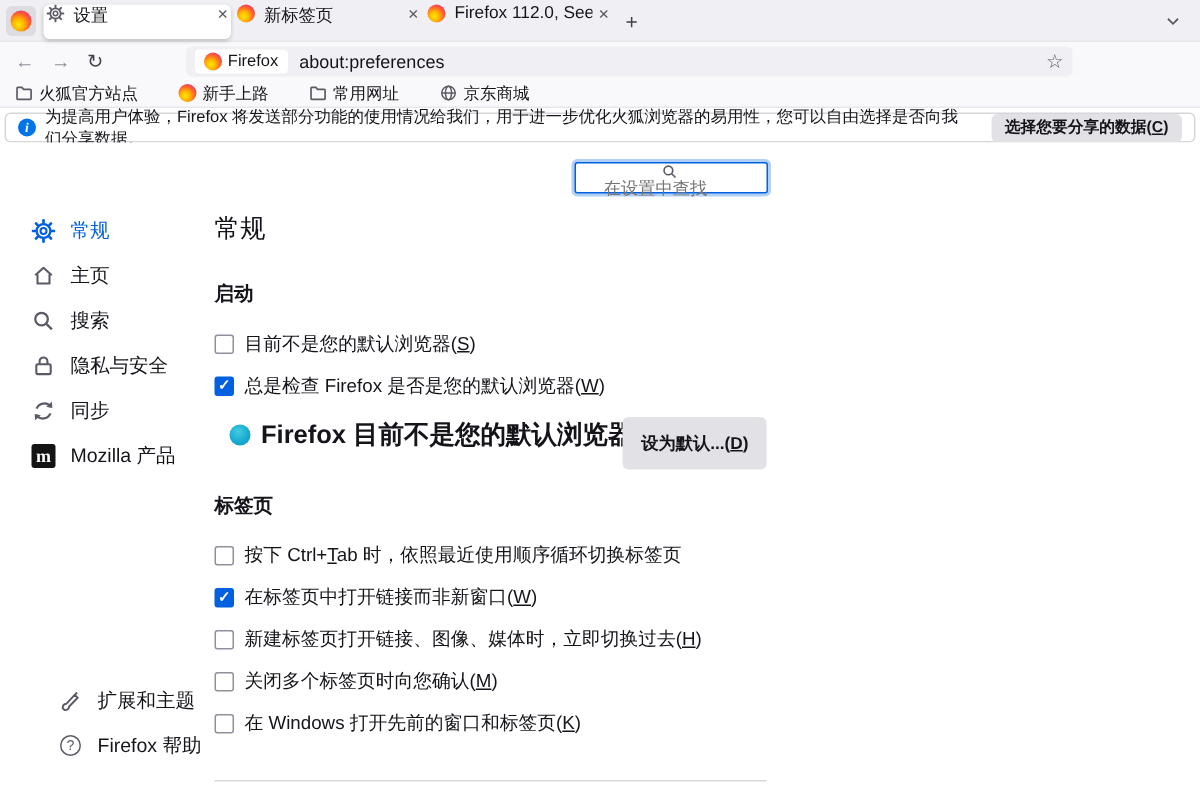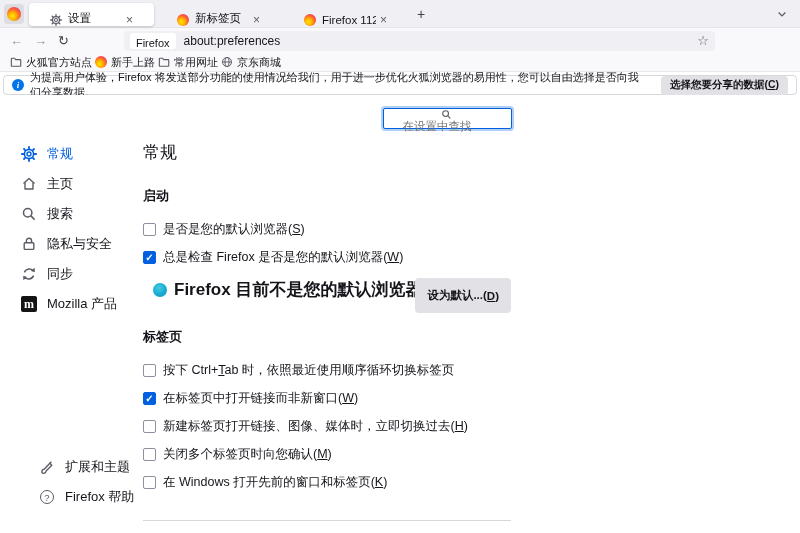--- a/index.html
+++ b/index.html
@@ -8,43 +8,43 @@
 
   
   .tab-bar { height:28px; background:#f0f0f4; display:flex; align-items:center;
     padding:0 4px; border-bottom:1px solid #e4e4e9; }
   .app-btn { width:20px; height:20px; border-radius:4px; background:#dcdce1;
     display:flex; align-items:center; justify-content:center; margin-right:4px; cursor:pointer; }
   .fx-logo { width:14px; height:14px; border-radius:50%;
     background:radial-gradient(circle at 38% 66%, #ffe900 0%, #ffb300 30%, #ff5f2e 58%, #e3367e 82%, #9059ff 100%); }
   .fx-logo.sm { width:12px; height:12px; }
   .tab { width:125px; height:23px; margin:2px 1px 0; border-radius:4px; display:flex;
-    align-items:flex-end; padding:0 21px; font-size:11.5px; color:#15141a; cursor:pointer; }
+    align-items:flex-start; padding:0 2px; font-size:11.5px; color:#15141a; cursor:pointer; }
   .tab.active { background:#fff; box-shadow:0 1px 3px rgba(0,0,0,.2); }
   .tab-icon { margin-right:6px; flex:none; display:flex; color:#5b5b66; }
   .tab-title { flex:1; overflow:hidden; white-space:nowrap; }
   .tab-close { color:#5b5b66; font-size:12px; margin-left:4px; line-height:1; }
   .new-tab { font-size:14px; color:#42414d; margin-left:8px; cursor:pointer; }
   .tab-overflow { margin-left:auto; margin-right:8px; color:#5b5b66; display:flex; cursor:pointer; }
 
   
   .nav-bar { height:25px; background:#f9f9fb; display:flex; align-items:center; padding:0 10px; }
   .nav-btn { font-size:13px; margin-right:11px; cursor:pointer; line-height:1; }
   .nav-back,.nav-fwd { color:#8f8f9d; }
   .nav-reload { color:#42414d; }
   .url-bar { margin-left:44px; width:591px; height:20px; background:#f0f0f4; border-radius:4px;
     display:flex; align-items:center; padding:0 6px; cursor:text; }
   .chip { background:#fff; border-radius:3px; height:16px; display:flex; align-items:center;
-    padding:0 6px; font-size:11px; gap:4px; cursor:pointer;flex-direction:column; }
+    padding:0 6px; font-size:11px; gap:4px; cursor:pointer; }
   .url-text { margin-left:8px; font-size:12px; }
   .star { margin-left:auto; color:#5b5b66; font-size:13px; line-height:1; cursor:pointer; }
 
   
   .bm-bar { height:19px; background:#f9f9fb; display:flex; align-items:center;
-    padding:0 10px; gap:3px; font-size:11px; border-bottom:1px solid #e7e7eb; }
+    padding:0 10px; gap:27px; font-size:11px; border-bottom:1px solid #e7e7eb; }
   .bm-item { display:flex; align-items:center; gap:4px; cursor:pointer; }
   .bm-ic { display:flex; color:#5b5b66; }
 
   
   .infobar { margin:3px 3px 0; height:20px; border:1px solid #d7d7db; border-radius:4px;
     display:flex; align-items:center; padding:0 8px; font-size:11px; background:#fff; }
   .info-icon { width:12px; height:12px; flex:none; border-radius:50%; background:#0074e8;
     color:#fff; font-size:9px; font-weight:700; font-style:italic; font-family:"Liberation Serif",serif;
     display:flex; align-items:center; justify-content:center; margin-right:6px; }
   .infobar-btn { margin-left:14px; background:#e2e2e6; border-radius:4px; padding:2.5px 9px;
@@ -310,21 +310,21 @@
     </div>
   </div>
 
   <div class="main">
     <div class="page-title">常规</div>
 
     <div class="group-title">启动</div>
 
     <label class="cb-row first">
       <span class="cb"></span>
-      <span><span>是否是您的默认浏览器(</span><span class="akey">S</span><span>)</span></span>
+      <span><span>目前不是您的默认浏览器(</span><span class="akey">S</span><span>)</span></span>
     </label>
 
     <label class="cb-row">
       <span class="cb on">
           <span class="cb-check">✓</span>
         </span>
       <span><span>总是检查 Firefox 是否是您的默认浏览器(</span><span class="akey">W</span><span>)</span></span>
     </label>
 
     <div class="default-row">

